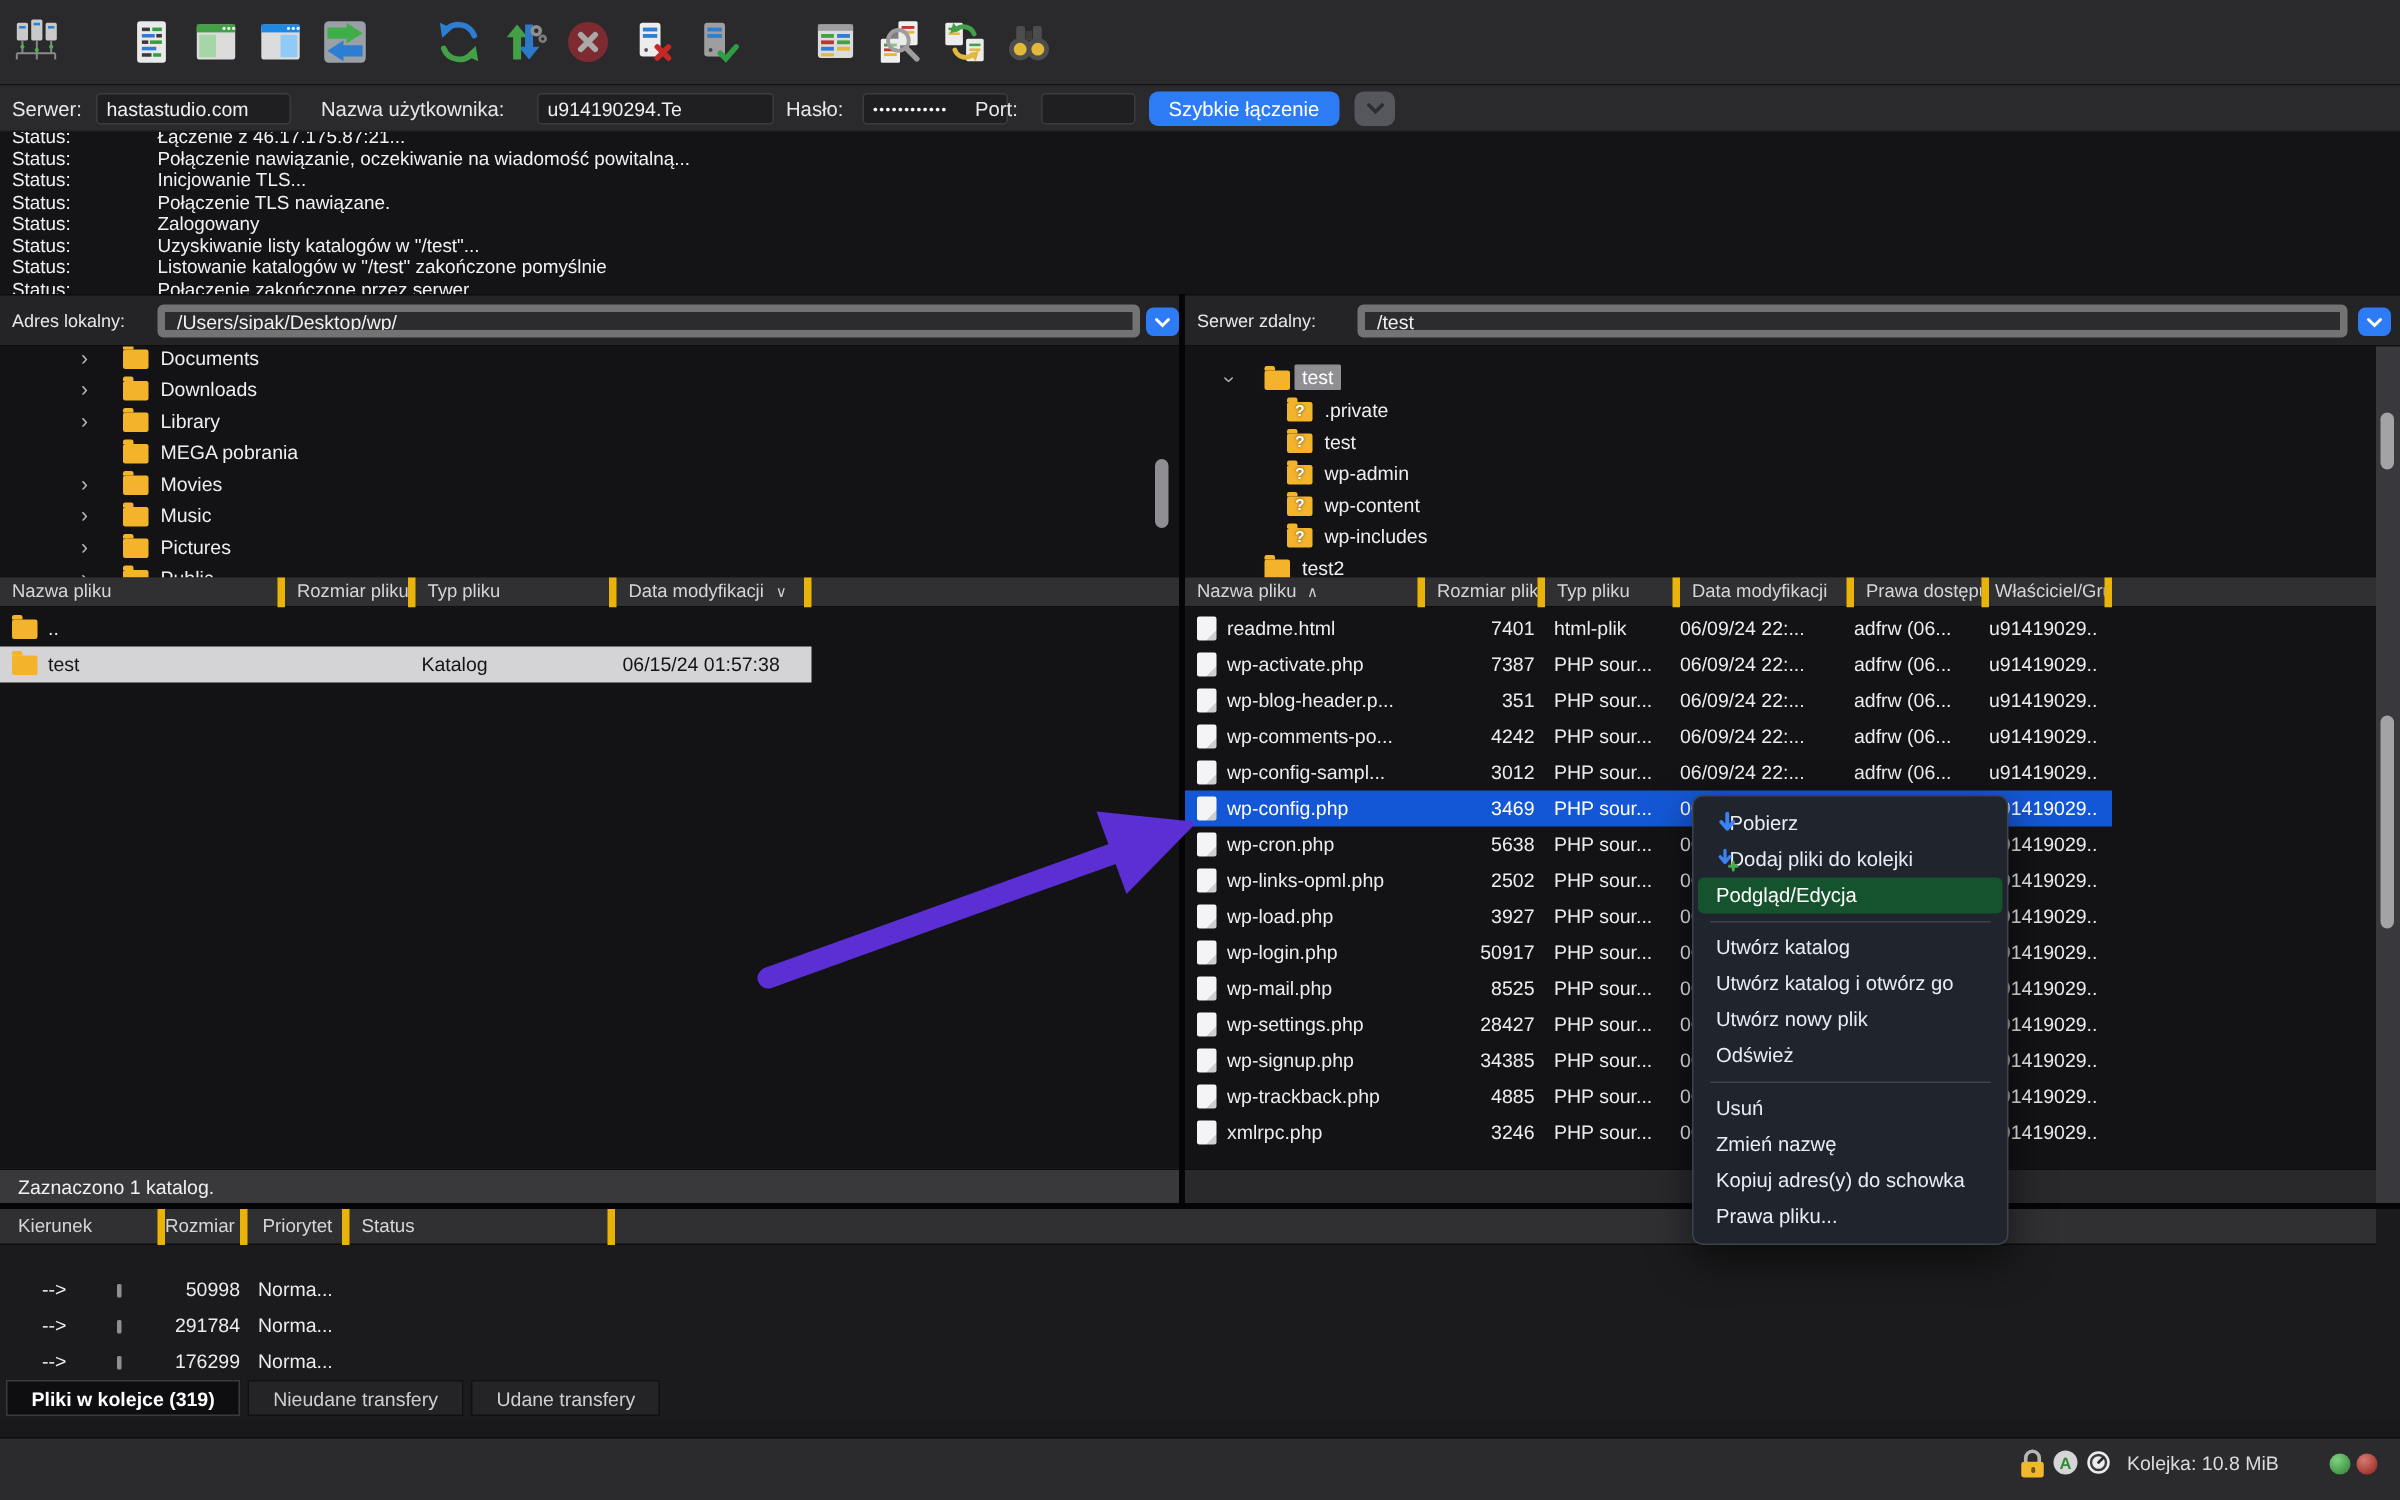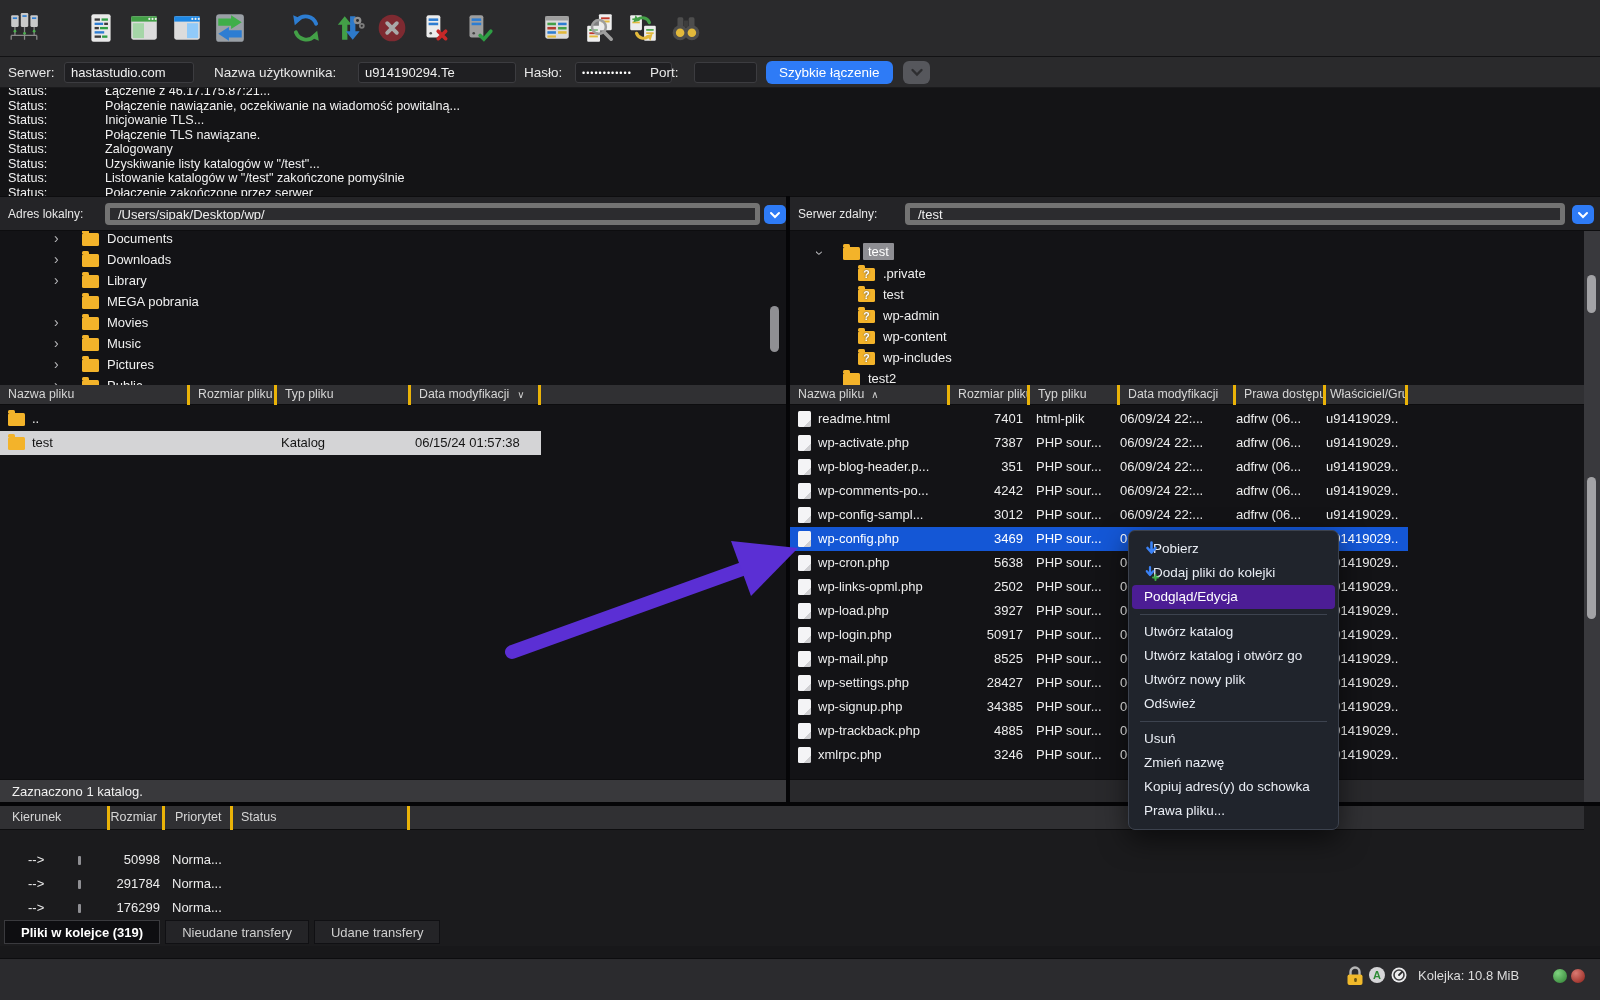--- a/index.html
+++ b/index.html
@@ -58,21 +58,21 @@
   .dicon::before{content:"";position:absolute;top:-3px;left:0;width:7px;height:3px;background:#f3b32a;border-radius:1.5px 1.5px 0 0}
   .trow.q .dicon::after{content:"?";position:absolute;left:0;top:0;width:17px;height:13px;color:#fff;
       font-size:10.5px;font-weight:bold;text-align:center;line-height:13px;text-shadow:0 0 2px #444}
   .tlbl{margin-left:8px}
   .trow.selected .tlbl{background:#8e8e93;color:#fff;padding:1px 5px;margin-left:3px;border-radius:1px}
 
   
   .lhdr{top:385px;height:20px;background:#303033;border-bottom:1px solid #0d0d0f;display:flex;font-size:12.3px;color:#d6d6d6}
   .lhdr.l{left:0;width:786px}
   .lhdr.r{left:790px;width:794px}
-  .hc{height:20px;line-height:19px;padding-left:8px;border-right:3px solid #eab308;white-space:nowrap;overflow:hidden}
+  .hc{height:20px;line-height:19px;padding-left:8px;border-right:5px solid #eab308;white-space:nowrap;overflow:hidden}
   .sort-asc::after{content:"∧";margin-left:7px;font-size:10px;color:#cfcfcf}
   .sort-desc::after{content:"∨";margin-left:8px;font-size:10px;color:#cfcfcf}
 
   
   .flist{top:405px;height:374px;background:#131316;overflow:hidden}
   .flist.l{left:0;width:786px}
   .flist.r{left:790px;width:794px}
   .flist-inner{padding-top:2px}
   .frow{display:flex;height:24px;line-height:24px;font-size:13px;color:#ededed}
   .frow .cn{display:flex;align-items:center;gap:7px;padding-left:8px;overflow:hidden;white-space:nowrap}
@@ -128,21 +128,21 @@
   .dot{position:absolute;top:10px;width:14px;height:14px;border-radius:50%}
   .dot.green{background:radial-gradient(circle at 35% 30%,#7fd37f,#2e7d32)}
   .dot.red{background:radial-gradient(circle at 35% 30%,#d97a72,#8e1f18)}
 
   
   .cmenu{left:1128px;top:530px;width:211px;background:#20242c;border:1px solid #3c424e;border-radius:7px;
          box-shadow:0 10px 28px rgba(0,0,0,.55);padding:6px 0;z-index:60}
   .mi{position:relative;height:24px;line-height:24px;font-size:13.5px;color:#e9edf4;padding-left:15px;white-space:nowrap}
   .mi.withicon{padding-left:24px}
   .mi .micon{position:absolute;left:14px;top:4px;width:17px;height:17px}
-  .mi.selected{background:#4c1d95;color:#fff;margin:0 3px;padding-left:12px;border-radius:4px}
+  .mi.selected{background:#14532d;color:#fff;margin:0 3px;padding-left:12px;border-radius:4px}
   .msep{height:1px;background:#3d434f;margin:5px 11px}
 
   
   .arrowsvg{position:absolute;left:0;top:0;z-index:40;pointer-events:none}
 </style>
 </head>
 <body>
 
 <div id="app">
 

